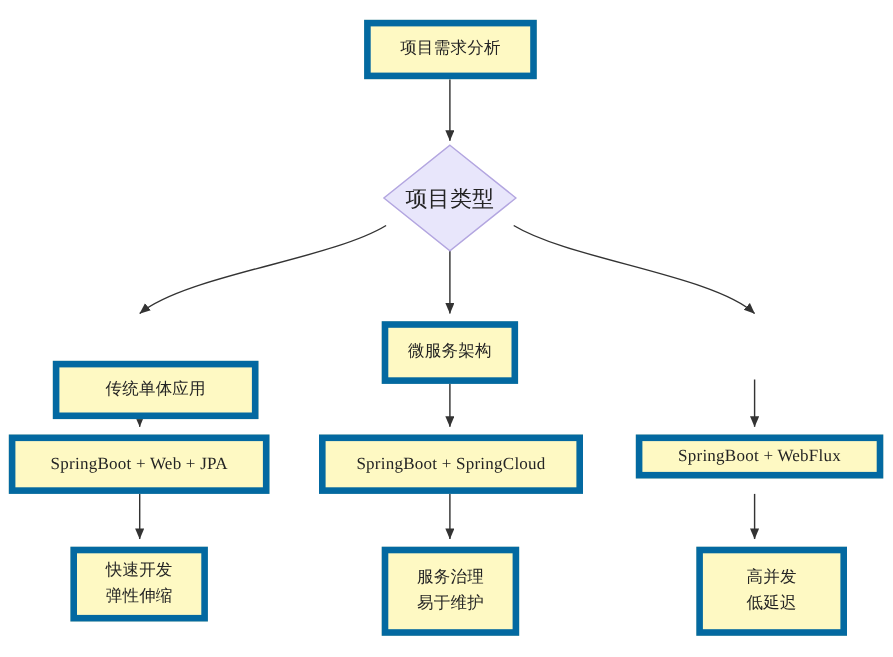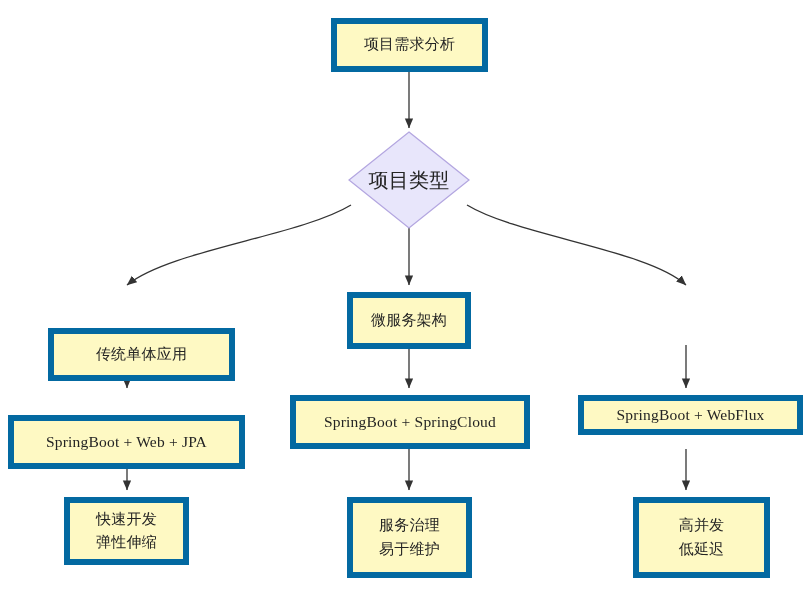--- a/index.html
+++ b/index.html
@@ -113,21 +113,21 @@
 
   <div class="node" style="left:48px; top:292px; width:187px; height:53px;margin-top:36px;">
     <span>传统单体应用</span>
   </div>
 
   <div class="node" style="left:347px; top:292px; width:124px; height:57px;">
     <span>微服务架构</span>
   </div>
 
 
-  <div class="node latin" style="left:8px; top:395px; width:237px; height:54px;margin-top:20px;">
+  <div class="node latin" style="left:8px; top:395px; width:237px; height:54px;">
     <span>SpringBoot + Web + JPA</span>
   </div>
 
   <div class="node latin" style="left:290px; top:395px; width:240px; height:54px;justify-content:center;">
     <span>SpringBoot + SpringCloud</span>
   </div>
 
   <div class="node latin" style="left:578px; top:395px; width:225px; height:40px;">
     <span>SpringBoot + WebFlux</span>
   </div>

